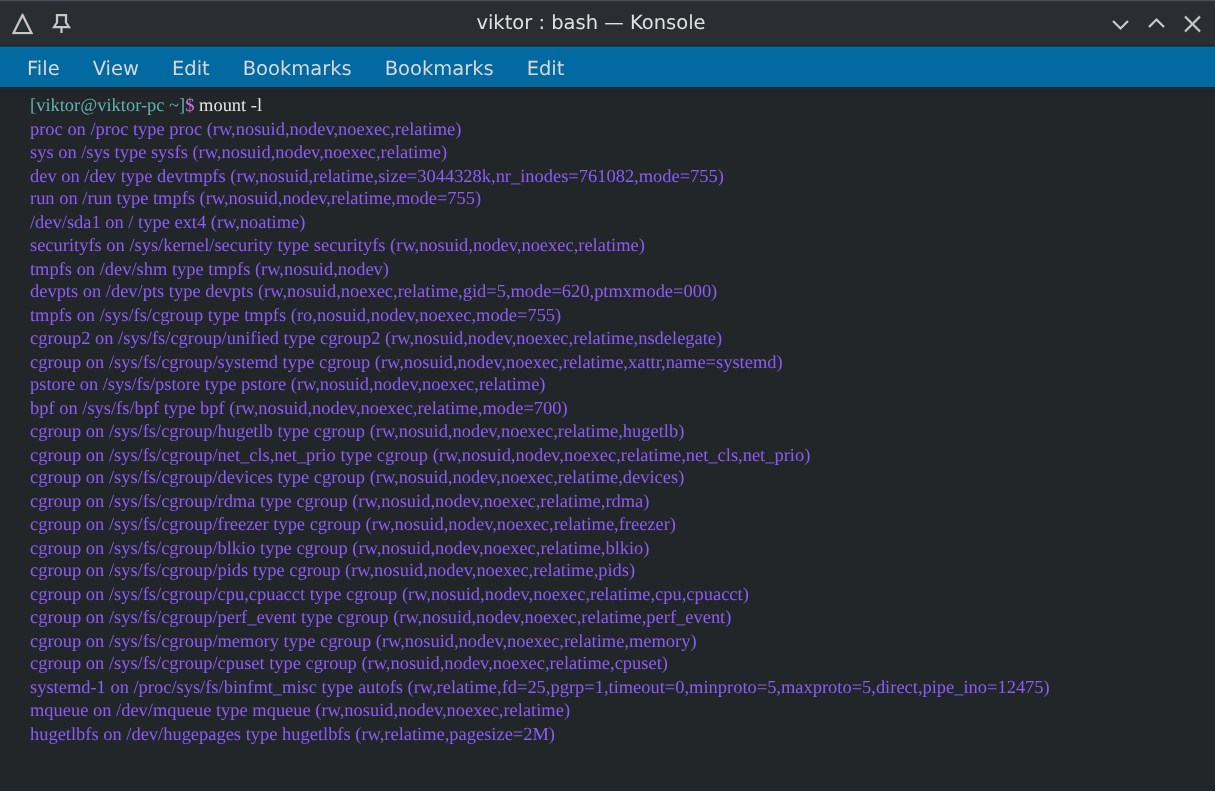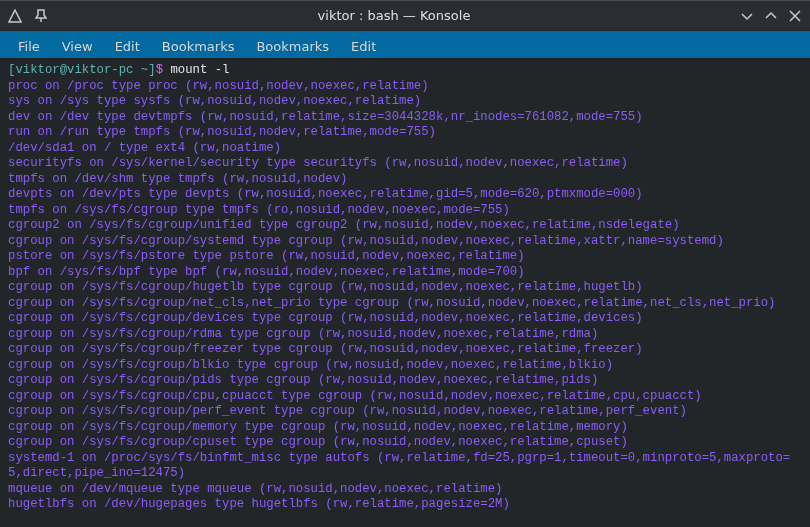--- a/index.html
+++ b/index.html
@@ -35,24 +35,24 @@
   .menuitem {
     color: #d8d8d8;
     font-size: 13px;
     padding: 4px 10px;
     cursor: pointer;
   }
   .terminal {
     flex: 1;
     background: #222629;
     color: #d3dae3;
-    font-family: Liberation Mono, monospace;
+    font-family: Liberation Serif, serif;
     font-size: 12.3px;
     line-height: 15.5px;
-    padding: 4px 8px;
+    padding: 4px 20px;
     white-space: pre-wrap;
     word-break: break-all;
     overflow: hidden;
   }
   .prompt-bracket { color: #5fb3b3; }
   .prompt-user   { color: #5fb3b3; }
   .prompt-tilde  { color: #5fb3b3; }
   .prompt-dollar { color: #c678dd; }
   .cmd { color: #e6e6e6; }
   .out { color: #8b5cf6; }

